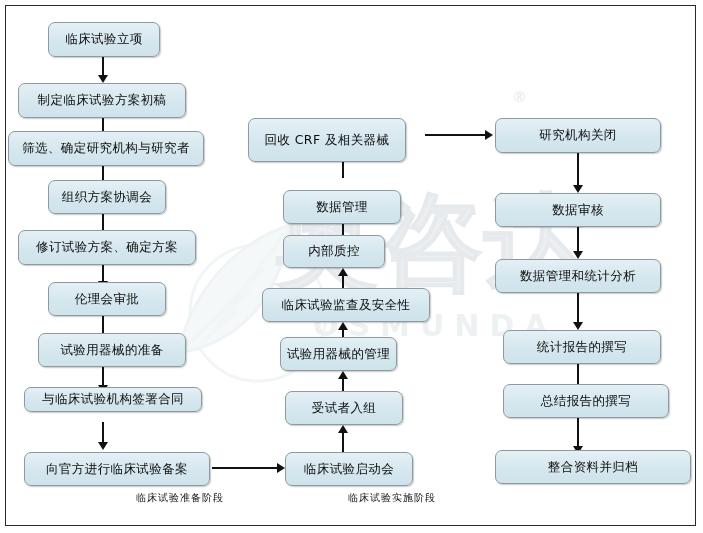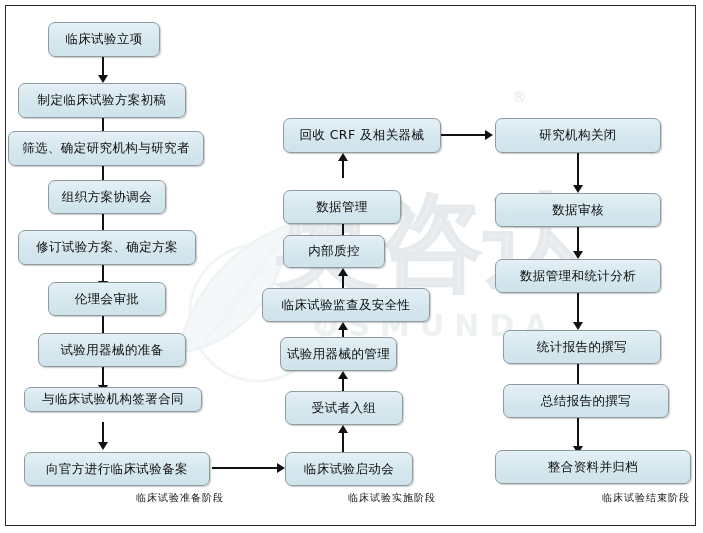--- a/index.html
+++ b/index.html
@@ -135,21 +135,21 @@
     <span>向官方进行临床试验备案</span>
   </div>
 
   <div class="phase" style="left:10px;top:491px;width:214px;">临床试验准备阶段</div>
 
   <div class="harrow" style="left:212px;top:463px;width:73px;">
     <div class="shaft" style="width:66px;"></div>
       <div class="head"></div>
   </div>
 
-  <div class="box" style="left:283px;top:118px;width:158px;height:35px;">
+  <div class="box" style="left:248px;top:118px;width:158px;height:44px;">
     <span>回收 CRF 及相关器械</span>
   </div>
   <div class="varrow up" style="left:338px;top:153px;height:25px;">
     <div class="head"></div>
       <div class="shaft" style="top:7px;height:18px;"></div>
   </div>
 
   <div class="box" style="left:283px;top:178px;width:118px;height:34px;margin-top:12px;">
     <span>数据管理</span>
   </div>
@@ -238,15 +238,14 @@
   </div>
   <div class="varrow down" style="left:573px;top:418px;height:36px;">
     <div class="shaft" style="height:29px;"></div>
       <div class="head"></div>
   </div>
 
   <div class="box" style="left:495px;top:450px;width:196px;height:34px;">
     <span>整合资料并归档</span>
   </div>
 
-  <div class="phase" style="left:500px;top:491px;width:190px;">临床试验结束阶段</div>
 
 </div>
 
 </body></html>

